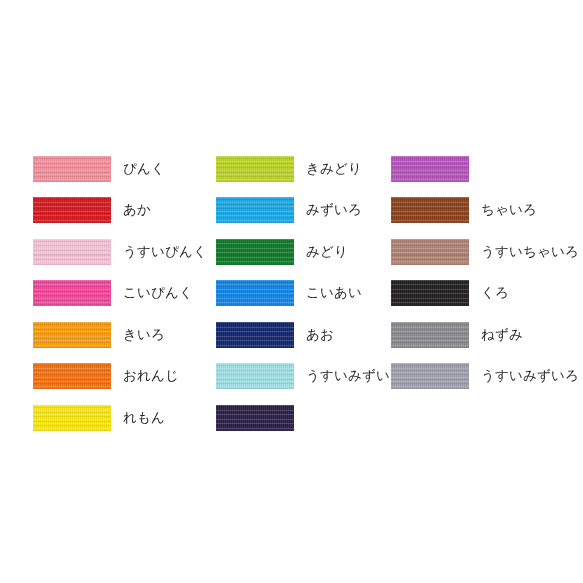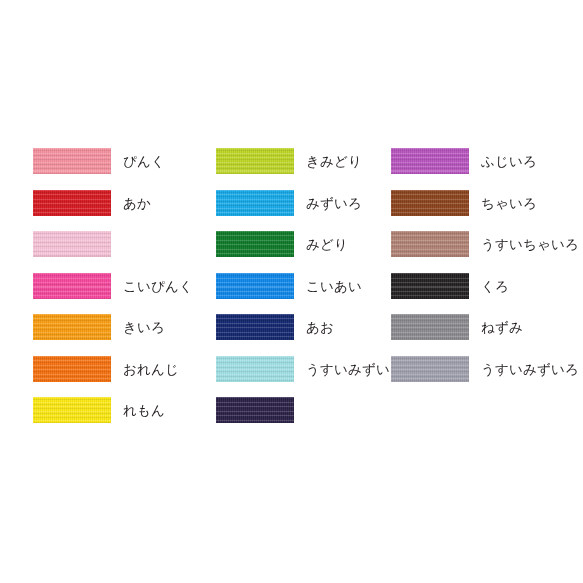--- a/index.html
+++ b/index.html
@@ -31,21 +31,22 @@
     top: 148px;
   }
   .col-0 { left: 33px; }
   .col-1 { left: 216px; }
   .col-2 { left: 391px; }
 
   .row {
     position: relative;
     height: 41.5px;
     display: flex;
-    align-items: flex-start;
+    align-items: center;
+    font-family: Liberation Serif, serif;
   }
   .swatch {
     width: 78px;
     height: 26px;
     flex: 0 0 78px;
     position: relative;
     overflow: hidden;
   }
   
   .swatch::after {
@@ -97,20 +98,21 @@
       <div class="row">
         <div class="swatch" style="background-color: rgb(244, 144, 158);"></div>
         <div class="label">ぴんく</div>
       </div>
       <div class="row">
         <div class="swatch" style="background-color: rgb(214, 25, 32);"></div>
         <div class="label">あか</div>
       </div>
       <div class="row">
         <div class="swatch" style="background-color: rgb(246, 194, 214);"></div>
+        <div class="label">うすいぴんく</div>
       </div>
       <div class="row">
         <div class="swatch" style="background-color: rgb(244, 70, 155);"></div>
         <div class="label">こいぴんく</div>
       </div>
       <div class="row">
         <div class="swatch" style="background-color: rgb(248, 156, 16);"></div>
         <div class="label">きいろ</div>
       </div>
       <div class="row">
@@ -149,21 +151,20 @@
         <div class="label">うすいみずいろ</div>
       </div>
       <div class="row">
         <div class="swatch" style="background-color: rgb(42, 32, 70);"></div>
       </div>
     </div>
 
     <div class="col col-2">
       <div class="row">
         <div class="swatch" style="background-color: rgb(182, 83, 189);"></div>
-        <div class="label">ふじいろ</div>
       </div>
       <div class="row">
         <div class="swatch" style="background-color: rgb(138, 67, 28);"></div>
         <div class="label">ちゃいろ</div>
       </div>
       <div class="row">
         <div class="swatch" style="background-color: rgb(176, 130, 116);"></div>
         <div class="label">うすいちゃいろ</div>
       </div>
       <div class="row">

